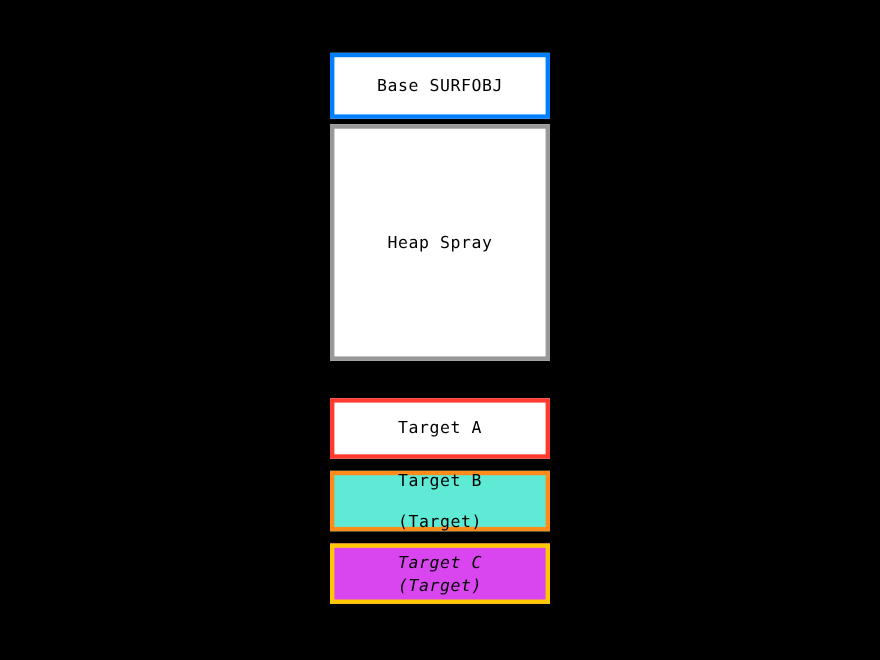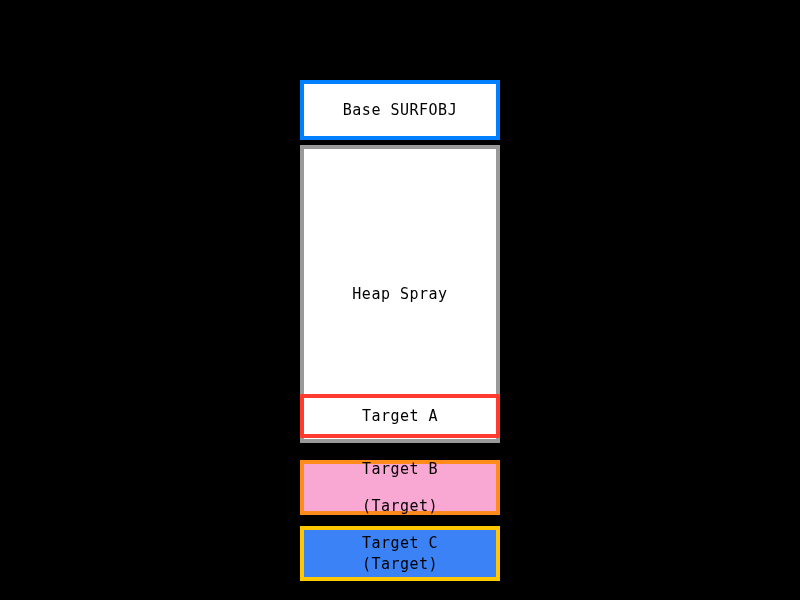--- a/index.html
+++ b/index.html
@@ -25,41 +25,40 @@
     color: #000000;
     display: flex;
     flex-direction: column;
     align-items: center;
     justify-content: center;
     text-align: center;
     line-height: 1.35;
     font-size: 15px;
     letter-spacing: 0.5px;
     user-select: none;
-    margin-top: 32px;
   }
   .block .line {
     display: block;
     white-space: pre;
   }
 
   
   #block-base {
     top: 48px;
     height: 60px;
     border: 4px solid #0080ff;
   }
   #block-heap {
     top: 113px;
-    height: 298px;
+    height: 215px;
     border: 4px solid #999999;
   }
   #block-target-a {
     top: 362px;
-    height: 44px;
+    height: 55px;
     border: 4px solid #ef4444;
   }
   #block-target-b {
     top: 428px;
     height: 55px;
     border: 4px solid #ff8c1a;
   }
   #block-target-c {
     top: 494px;
     height: 55px;
@@ -76,23 +75,23 @@
   </div>
 
   <div class="block" id="block-heap" style="border-color: rgb(153, 153, 153); background: rgb(255, 255, 255);">
     <span class="line">Heap Spray</span>
   </div>
 
   <div class="block" id="block-target-a" style="border-color: rgb(255, 59, 48); background: rgb(255, 255, 255);">
     <span class="line">Target A</span>
   </div>
 
-  <div class="block" id="block-target-b" style="border-color: rgb(255, 140, 26); background: #f9a8d4; gap: 16px;">
+  <div class="block" id="block-target-b" style="border-color: rgb(255, 140, 26); background: #5eead4; gap: 16px;">
     <span class="line">Target B</span>
     <span class="line">(Target)</span>
   </div>
 
-  <div class="block" id="block-target-c" style="border-color: rgb(255, 200, 0); background: #3b82f6;">
+  <div class="block" id="block-target-c" style="border-color: rgb(255, 200, 0); background: #d946ef; font-style: italic;">
     <span class="line">Target C</span>
     <span class="line">(Target)</span>
   </div>
 
 </div>
 
 </body></html>

